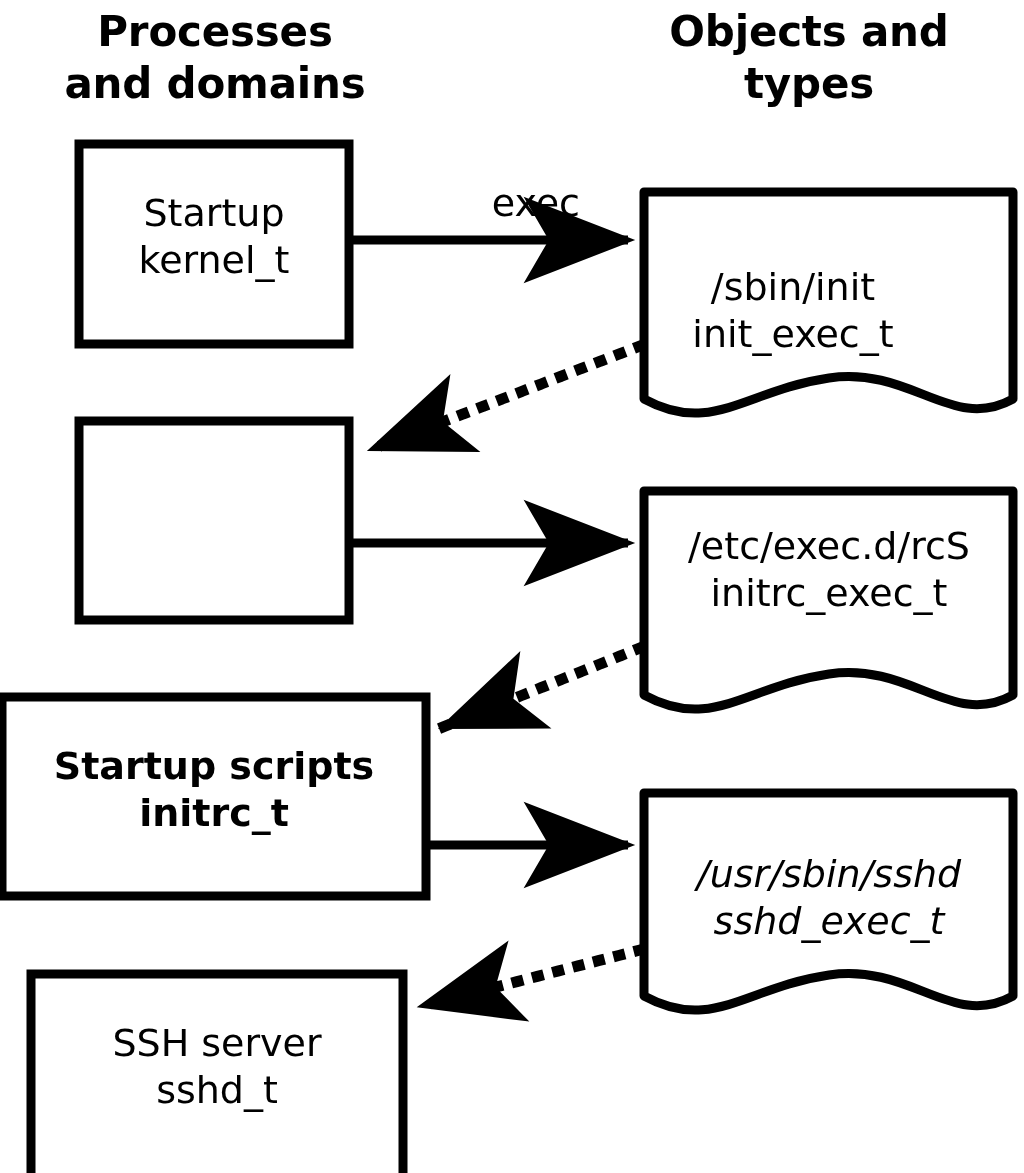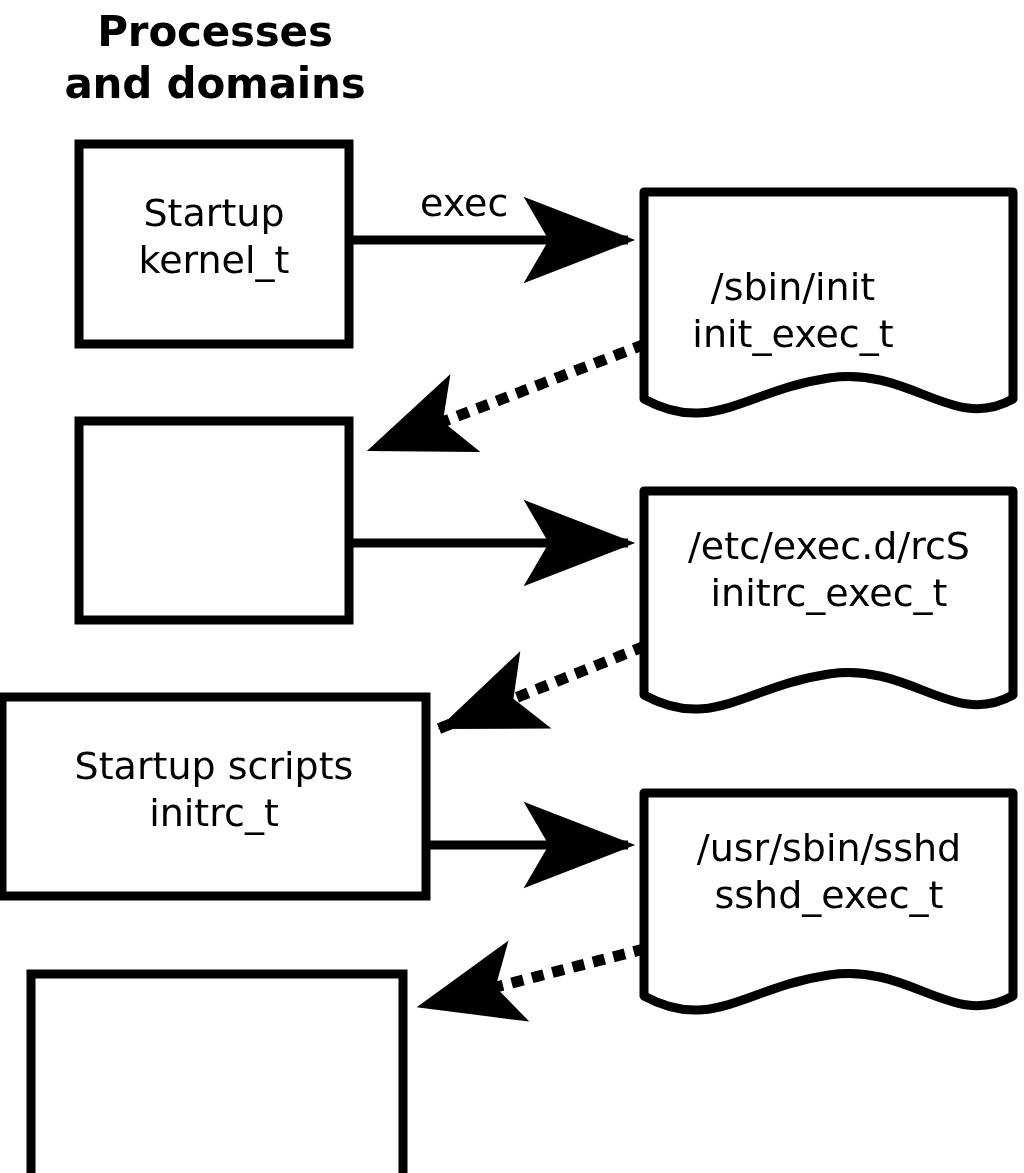--- a/index.html
+++ b/index.html
@@ -47,31 +47,33 @@
     text-align: center;
     font-size: 38px;
     line-height: 47px;
     white-space: pre-line;
     pointer-events: none;
   }
   .edge-label {
     position: absolute;
     font-size: 38px;
     line-height: 42px;
-    text-align: left;
+    text-align: right;
   }
 </style>
 </head>
 <body>
 
 <div id="diagram-root">
 
   <div class="col-header" id="header-left">Processes
 and domains</div>
 
+  <div class="col-header" id="header-right">Objects and
+types</div>
 
   <svg id="canvas" viewBox="0 0 1024 1173">
     <defs>
       <marker id="arrowSolid" markerWidth="14" markerHeight="14" refX="12.2" refY="5" orient="auto" markerUnits="strokeWidth">
         <path d="M0.6,0.2 L13,5 L0.6,9.8 L3.4,5 Z" fill="#000000"></path>
       </marker>
       <marker id="arrowDotted" markerWidth="11" markerHeight="11" refX="9.5" refY="4" orient="auto" markerUnits="strokeWidth">
         <path d="M0.4,0.2 L10,4 L0.4,7.8 L2.6,4 Z" fill="#000000"></path>
       </marker>
     </defs>
@@ -106,28 +108,30 @@
 
     <line x1="640" y1="648" x2="443" y2="727" stroke="#000000" stroke-width="11" stroke-dasharray="1 20" stroke-linecap="square" marker-end="url(#arrowDotted)"></line>
 
     <line x1="640" y1="950" x2="422" y2="1006" stroke="#000000" stroke-width="11" stroke-dasharray="1 20" stroke-linecap="square" marker-end="url(#arrowDotted)"></line>
   </svg>
 
   <div class="node-label" style="left:79px; top:190px; width:270px;">Startup
 kernel_t</div>
 
 
-  <div class="node-label" style="left:2px; top:743px; width:424px;">Startup scripts
+  <div class="node-label" style="left:2px; top:743px; width:424px;font-weight:bold;">Startup scripts
 initrc_t</div>
 
+  <div class="node-label" style="left:31px; top:1020px; width:372px;">SSH server
+sshd_t</div>
 
   <div class="node-label" style="left:612px; top:224px; width:362px;margin-top:40px;">/sbin/init
 init_exec_t</div>
 
   <div class="node-label" style="left:648px; top:523px; width:362px;">/etc/exec.d/rcS
 initrc_exec_t</div>
 
-  <div class="node-label" style="left:648px; top:825px; width:362px;">/usr/sbin/sshd
+  <div class="node-label" style="left:648px; top:851px; width:362px;font-style:italic;">/usr/sbin/sshd
 sshd_exec_t</div>
 
   <div class="edge-label" style="left:420px; top:182px; width:160px;">exec</div>
 
 </div>
 
 </body></html>

